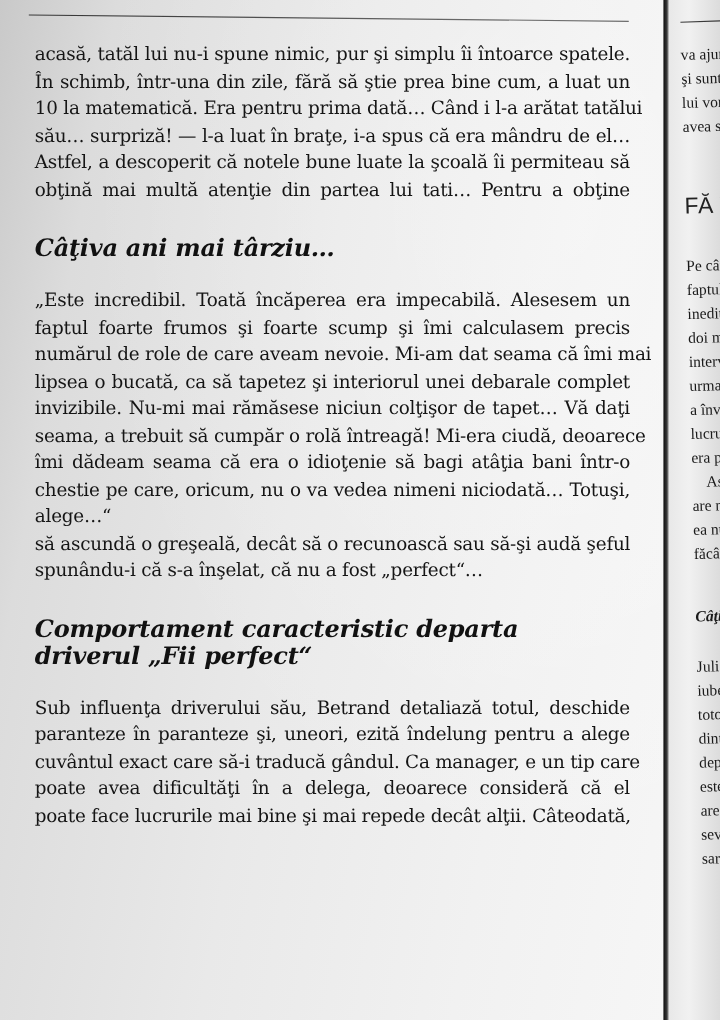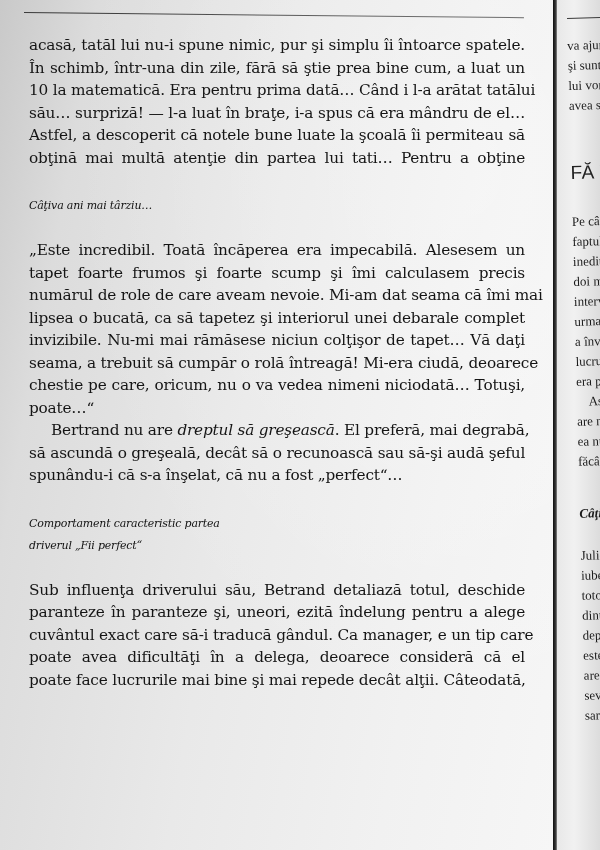--- a/index.html
+++ b/index.html
@@ -71,22 +71,22 @@
     }
     .indent {
       padding-left: 22px;
     }
     em.it {
       font-style: italic;
     }
     .section-heading {
       font-family: "DejaVu Serif", "Liberation Serif", serif;
       font-style: italic;
-      font-weight: normal;
-      font-size: 11px;
+      font-weight: bold;
+      font-size: 20px;
       line-height: 22px;
       margin: 0;
       color: #111;
     }
     .gap-sm { height: 22px; }
     .gap-md { height: 26px; }
     
     .gutter {
       position: absolute;
       left: 553px;
@@ -164,38 +164,38 @@
         <span class="line">Astfel, a descoperit că notele bune luate la şcoală îi permiteau să</span>
         <span class="line">obţină mai multă atenţie din partea lui tati… Pentru a obţine</span>
       </p>
 
       <div class="gap-md"></div>
       <h3 class="section-heading">Câţiva ani mai târziu…</h3>
       <div class="gap-sm"></div>
 
       <p>
         <span class="line">„Este incredibil. Toată încăperea era impecabilă. Alesesem un</span>
-        <span class="line">tapet foarte frumos şi foarte scump şi îmi calculasem precis</span>
+        <span class="line">faptul foarte frumos şi foarte scump şi îmi calculasem precis</span>
         <span class="line">numărul de role de care aveam nevoie. Mi-am dat seama că îmi mai</span>
         <span class="line">lipsea o bucată, ca să tapetez şi interiorul unei debarale complet</span>
         <span class="line">invizibile. Nu-mi mai rămăsese niciun colţişor de tapet… Vă daţi</span>
         <span class="line">seama, a trebuit să cumpăr o rolă întreagă! Mi-era ciudă, deoarece</span>
+        <span class="line">îmi dădeam seama că era o idioţenie să bagi atâţia bani într-o</span>
         <span class="line">chestie pe care, oricum, nu o va vedea nimeni niciodată… Totuşi,</span>
-        <span class="line last">poate…“</span>
-      </p>
-
-      <p>
-        <span class="line indent"><span>Bertrand nu are </span><em class="it">dreptul să greşească</em><span>. El preferă, mai degrabă,</span></span>
+        <span class="line last">alege…“</span>
+      </p>
+
+      <p>
         <span class="line">să ascundă o greşeală, decât să o recunoască sau să-şi audă şeful</span>
         <span class="line last">spunându-i că s-a înşelat, că nu a fost „perfect“…</span>
       </p>
 
       <div class="gap-md"></div>
       <h3 class="section-heading">
-        <span>Comportament caracteristic partea</span><br>
+        <span>Comportament caracteristic departa</span><br>
         <span>driverul „Fii perfect“</span>
       </h3>
       <div class="gap-sm"></div>
 
       <p>
         <span class="line">Sub influenţa driverului său, Betrand detaliază totul, deschide</span>
         <span class="line">paranteze în paranteze şi, uneori, ezită îndelung pentru a alege</span>
         <span class="line">cuvântul exact care să-i traducă gândul. Ca manager, e un tip care</span>
         <span class="line">poate avea dificultăţi în a delega, deoarece consideră că el</span>
         <span class="line">poate face lucrurile mai bine şi mai repede decât alţii. Câteodată,</span>

